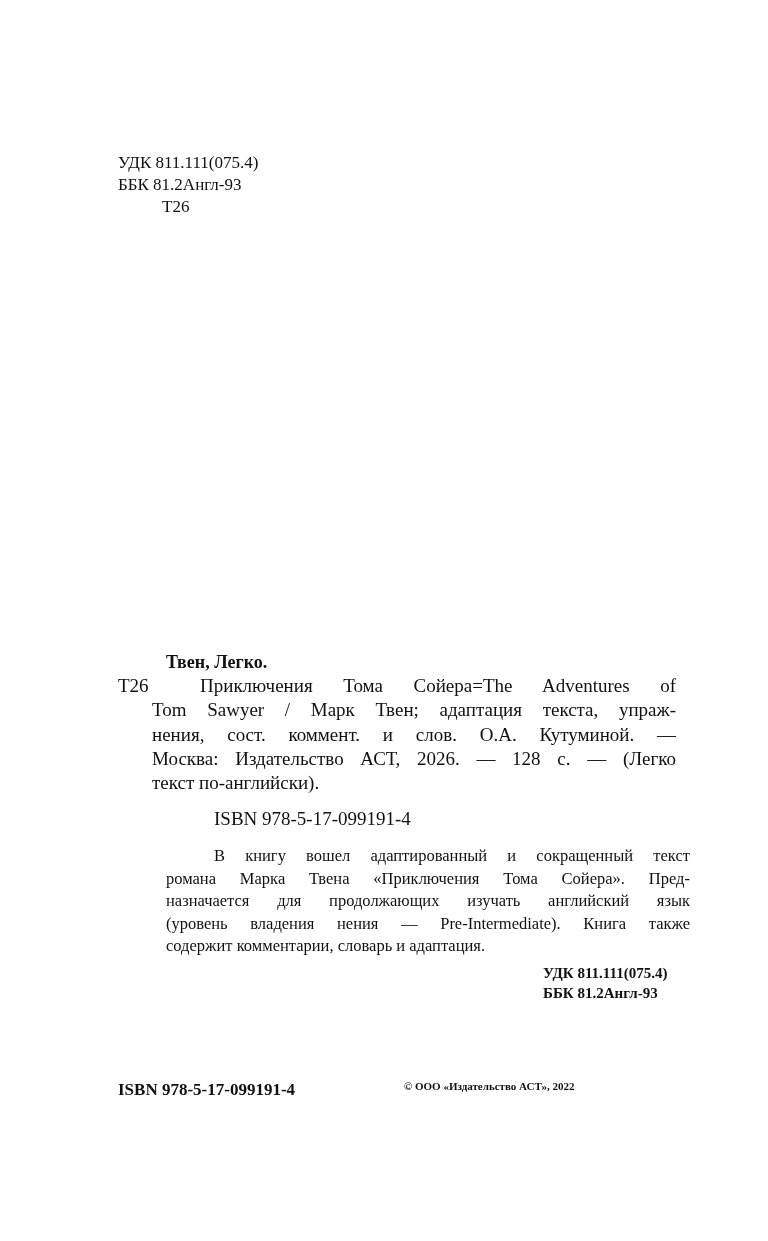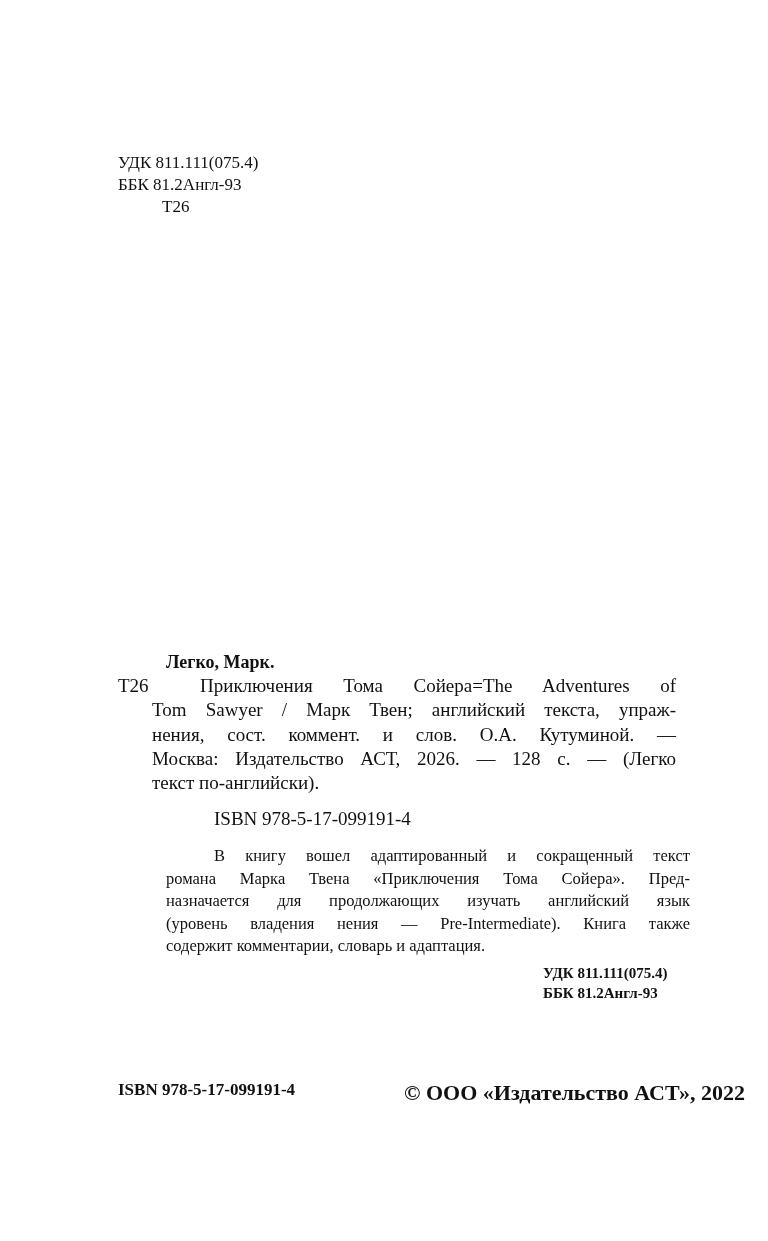--- a/index.html
+++ b/index.html
@@ -23,37 +23,37 @@
     .isbn-main { left: 214px; top: 807px; font-size: 19px; line-height: 24px; }
     .annotation {
       left: 166px; top: 845px; width: 524px; font-size: 16.5px; line-height: 22.5px;
       white-space: normal;
     }
     .annotation .line { display: block; text-align: justify; text-align-last: justify; height: 22.5px; }
     .annotation .line.first { text-indent: 48px; }
     .annotation .line.last { text-align-last: left; }
     .bottom-codes { left: 543px; top: 963px; font-size: 15px; font-weight: bold; line-height: 20px; }
     .footer-isbn { left: 118px; top: 1080px; font-size: 17px; font-weight: bold; }
-    .footer-copy { left: 404px; top: 1080px; font-size: 22px; font-weight: bold; }
+    .footer-copy { left: 404px; top: 1080px; font-size: 11px; font-weight: bold; }
   </style>
 </head>
 <body>
 
 <div class="abs top-codes">
   <div>УДК 811.111(075.4)</div>
   <div>ББК 81.2Англ-93</div>
   <div class="indent">Т26</div>
 </div>
 
-<div class="abs author">Легко, Марк.</div>
+<div class="abs author">Твен, Легко.</div>
 <div class="abs t26">Т26</div>
 
 <div class="abs main-entry">
   <span class="line first">Приключения Тома Сойера=The Adventures of</span>
-  <span class="line">Tom Sawyer / Марк Твен; английский текста, упраж-</span>
+  <span class="line">Tom Sawyer / Марк Твен; адаптация текста, упраж-</span>
   <span class="line">нения, сост. коммент. и слов. О.А. Кутуминой. —</span>
   <span class="line">Москва: Издательство АСТ, 2026. — 128 с. — (Легко</span>
   <span class="line last">текст по-английски).</span>
 </div>
 
 <div class="abs isbn-main">ISBN 978-5-17-099191-4</div>
 
 <div class="abs annotation">
   <span class="line first">В книгу вошел адаптированный и сокращенный текст</span>
   <span class="line">романа Марка Твена «Приключения Тома Сойера». Пред-</span>

